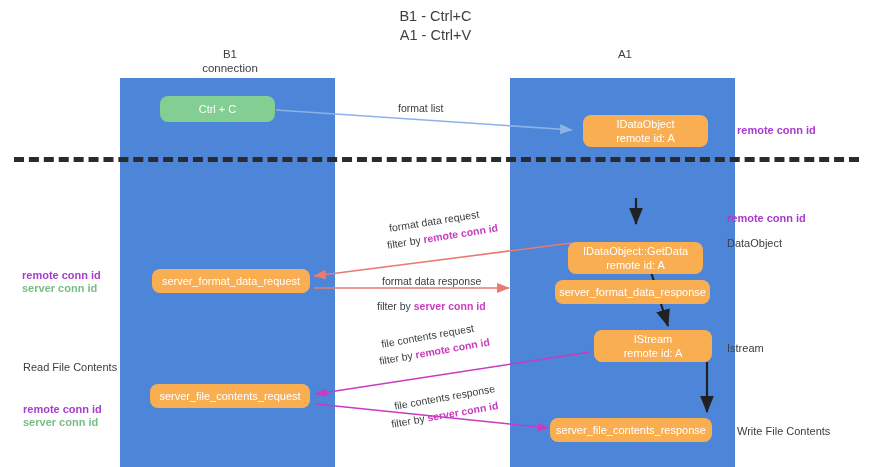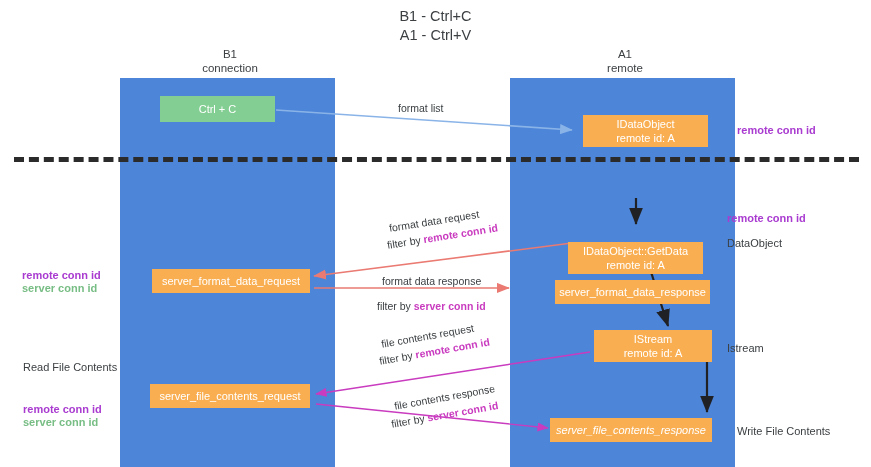--- a/index.html
+++ b/index.html
@@ -47,20 +47,21 @@
     box-sizing: border-box;
     display: flex;
     flex-direction: column;
     align-items: center;
     justify-content: center;
     color: #ffffff;
     font-size: 11px;
     line-height: 14px;
     text-align: center;
     padding: 2px 4px;
+    border-radius: 8px;
   }
   .box.green { background: #83ce92; }
   .box.orange { background: #f9ae52; }
 
   .side-label {
     position: absolute;
     font-size: 11px;
     line-height: 14px;
     color: #3c4043;
   }
@@ -106,21 +107,20 @@
     <div>B1 - Ctrl+C</div>
     <div>A1 - Ctrl+V</div>
   </div>
 
   <div class="col-head col-head-b1">
     <div>B1</div>
     <div>connection</div>
   </div>
   <div class="col-head col-head-a1">
     <div>A1</div>
-    <div>remote</div>
   </div>
 
   <div class="lane lane-b1"></div>
   <div class="lane lane-a1"></div>
 
   <svg class="overlay">
     <defs>
       <marker id="ah-blue" markerWidth="9" markerHeight="9" refX="7.5" refY="3.2" orient="auto">
         <path d="M0,0 L8,3.2 L0,6.4 z" fill="#8ab4e8"></path>
       </marker>
@@ -179,21 +179,21 @@
 
   <div class="box orange" style="left:594px; top:330px; width:118px; height:32px;">
     <span>IStream</span>
     <span>remote id: A</span>
   </div>
 
   <div class="box orange" style="left:150px; top:384px; width:160px; height:24px;">
     <span>server_file_contents_request</span>
   </div>
 
-  <div class="box orange" style="left:550px; top:418px; width:162px; height:24px;font-style:italic;">
+  <div class="box orange" style="left:550px; top:418px; width:162px; height:24px;">
     <span>server_file_contents_response</span>
   </div>
 
   <div class="arrow-label" style="left:398px; top:101px;">format list</div>
 
   <div class="arrow-label rot-a" style="left:388px; top:221px;">
     <span>format data request</span>
   </div>
   <div class="arrow-label rot-a" style="left:386px; top:238px;">
     <span>filter by </span><b class="magenta">remote conn id</b>

